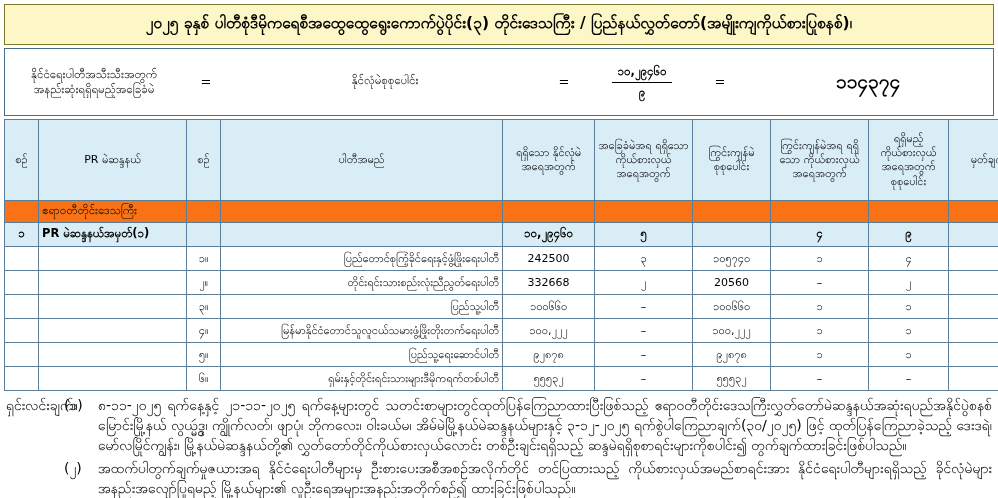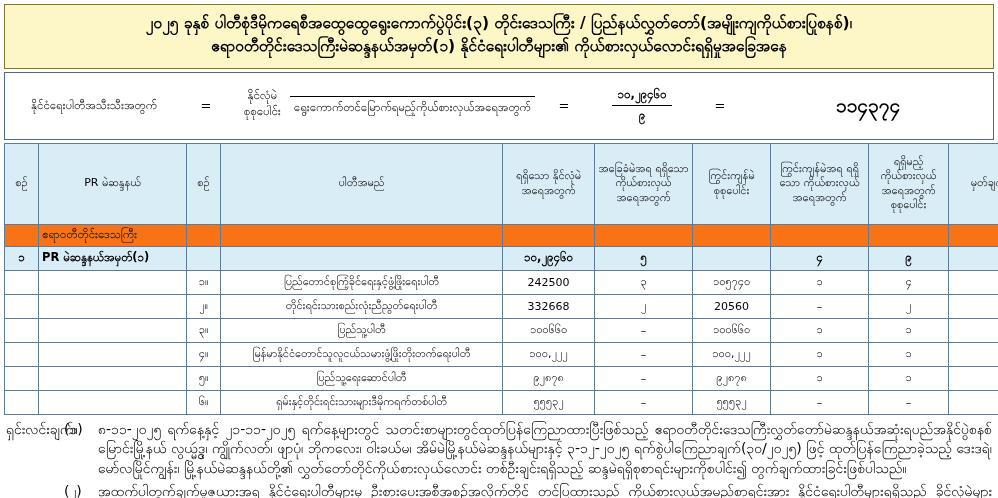--- a/index.html
+++ b/index.html
@@ -122,21 +122,21 @@
     font-weight: bold;
     font-size: 11.5px;
   }
   .row-data td {
     background: #ffffff;
     height: 19px;
   }
   .c-center { text-align: center; }
   .c-left { text-align: left; }
   .idx { text-align: center; }
-  .party-name { text-align: center; padding-left: 5px; }
+  .party-name { text-align: right; padding-left: 5px; }
   
   .notes {
     margin: 5px 6px 0 6px;
     font-size: 14px;
     line-height: 1.42;
   }
   .note-row {
     display: flex;
     align-items: flex-start;
     margin-bottom: 3px;
@@ -157,31 +157,30 @@
   }
   .note-row.indented .note-label { visibility: hidden; }
 </style>
 </head>
 <body>
 
 <div class="page">
 
   <div class="title-banner">
     <div class="title-line">၂၀၂၅ ခုနှစ် ပါတီစုံဒီမိုကရေစီအထွေထွေရွေးကောက်ပွဲပိုင်း(၃) တိုင်းဒေသကြီး / ပြည်နယ်လွှတ်တော်(အမျိုးကျကိုယ်စားပြုစနစ်)၊</div>
-    <div class="title-line">ဧရာဝတီတိုင်းဒေသကြီးမဲဆန္ဒနယ်အမှတ်(၁) နိုင်ငံရေးပါတီများ၏ ကိုယ်စားလှယ်လောင်းရရှိမှုအခြေအနေ</div>
   </div>
 
   <div class="formula-band">
     <div class="fb-cell fb-left">
       <div>နိုင်ငံရေးပါတီအသီးသီးအတွက်</div>
+      <div>အနည်းဆုံးရရှိရမည့်အခြေခံမဲ</div>
     </div>
     <div class="fb-cell fb-eq">=</div>
     <div class="fb-cell fb-frac">
       <div class="num">နိုင်လုံမဲစုစုပေါင်း</div>
-      <div class="den">ရွေးကောက်တင်မြောက်ရမည့်ကိုယ်စားလှယ်အရေအတွက်</div>
     </div>
     <div class="fb-cell fb-eq">=</div>
     <div class="fb-cell fb-val">
       <div class="num fb-bold">၁၀,၂၉၄၆၀</div>
       <div class="den fb-bold">၉</div>
     </div>
     <div class="fb-cell fb-eq">=</div>
     <div class="fb-cell fb-result fb-bold">၁၁၄၃၇၄</div>
   </div>
 

